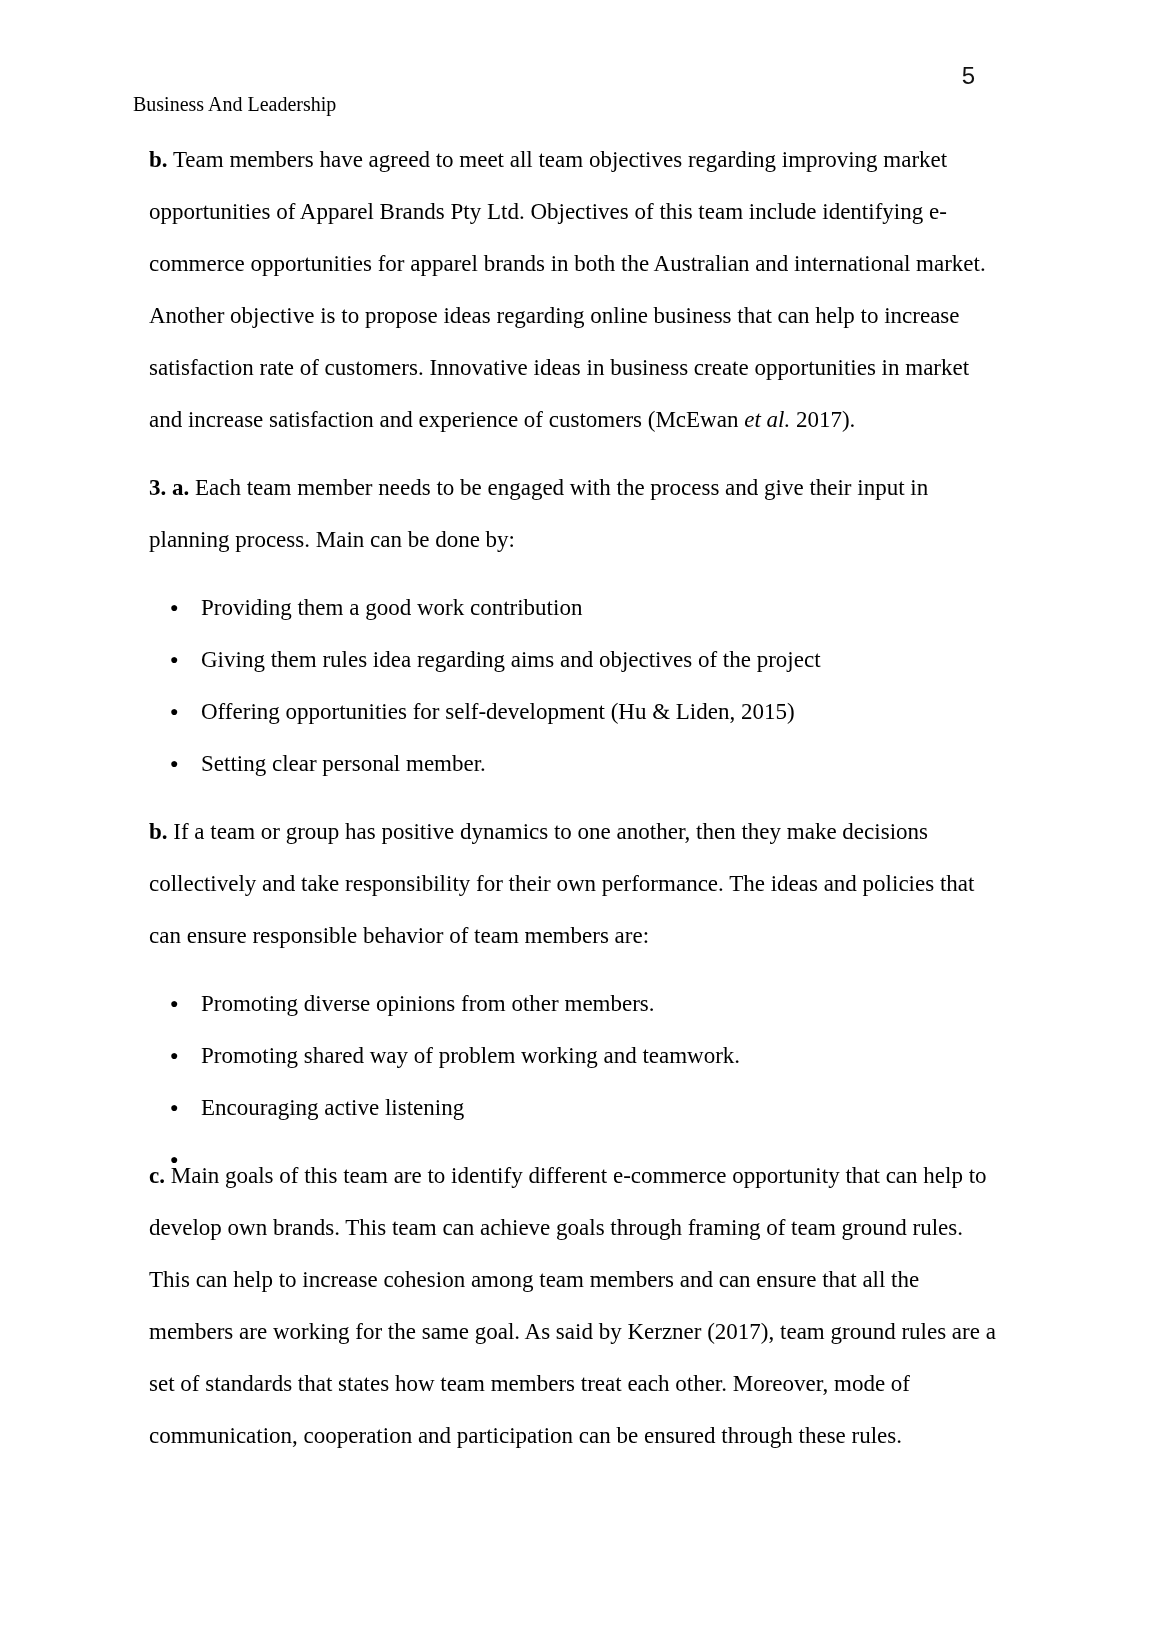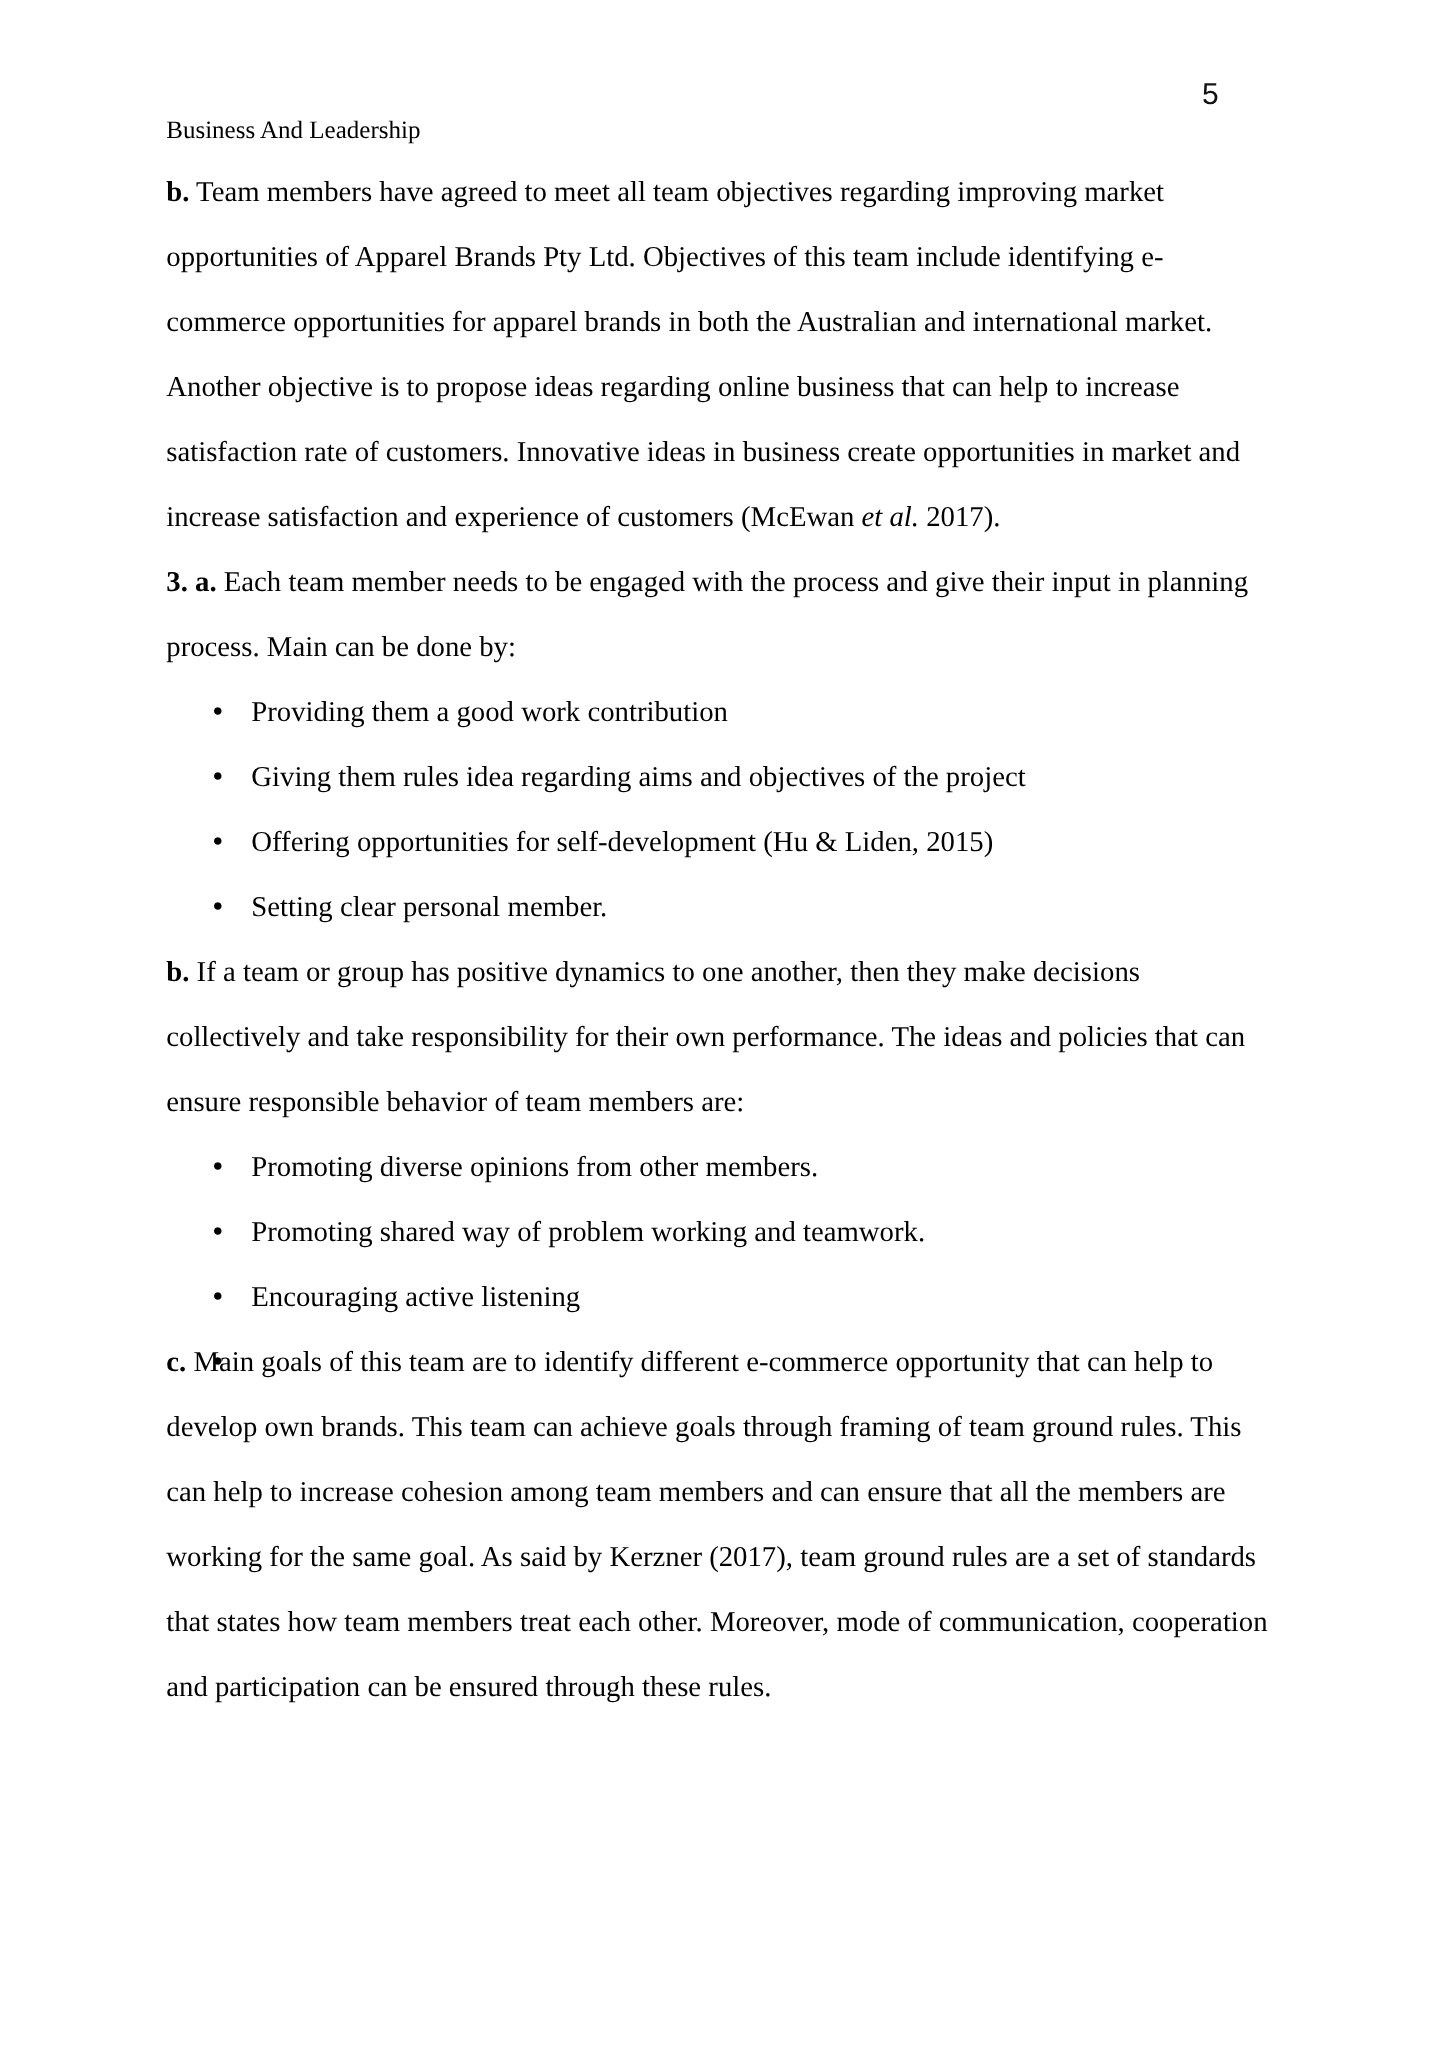--- a/index.html
+++ b/index.html
@@ -19,28 +19,27 @@
     text-align: right;
     padding-right: 44px;
     font-family: "Liberation Sans", "DejaVu Sans", sans-serif;
     font-size: 24px;
     line-height: 28px;
     color: #111111;
   }
   .running-header {
     font-size: 20px;
     line-height: 28px;
-    margin-bottom: 10px;
     color: #000000;
   }
   .doc-body p {
     font-size: 23px;
     line-height: 52px;
     text-align: left;
-    margin: 0;
+    margin: 16px;
   }
   .doc-body p strong { font-weight: bold; }
   .doc-body p em { font-style: italic; }
   ul.bullet-list {
     list-style: none;
     margin: 0;
     padding: 0;
   }
   ul.bullet-list li {
     position: relative;

